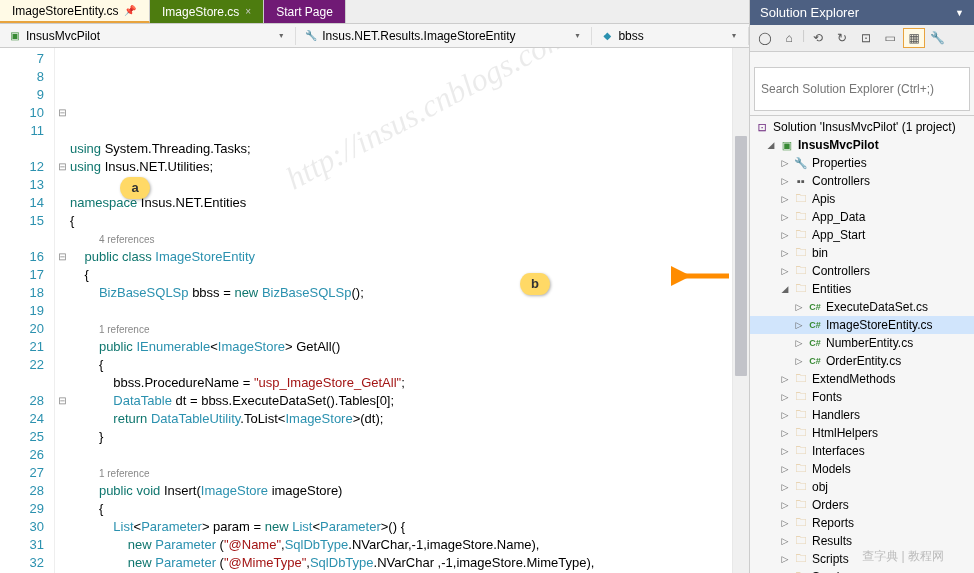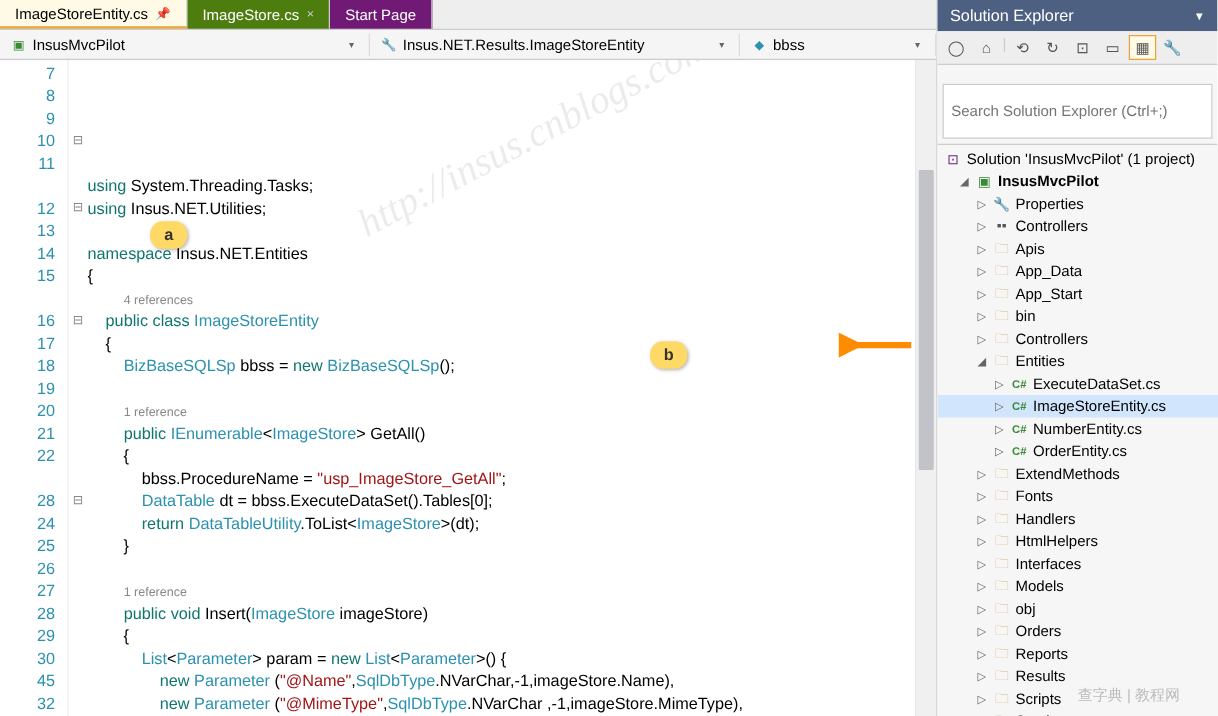--- a/index.html
+++ b/index.html
@@ -124,21 +124,21 @@
         <div class="gutter-line">22</div>
         <div class="gutter-line"></div>
         <div class="gutter-line">28</div>
         <div class="gutter-line">24</div>
         <div class="gutter-line">25</div>
         <div class="gutter-line">26</div>
         <div class="gutter-line">27</div>
         <div class="gutter-line">28</div>
         <div class="gutter-line">29</div>
         <div class="gutter-line">30</div>
-        <div class="gutter-line">45</div>
+        <div class="gutter-line">31</div>
         <div class="gutter-line">32</div>
         <div class="gutter-line">33</div>
       </div>
     <div class="fold-col">
       <div class="fold-mark"></div>
         <div class="fold-mark"></div>
         <div class="fold-mark"></div>
       <div class="fold-mark">⊟</div>
       <div class="fold-mark"></div>
         <div class="fold-mark"></div>

